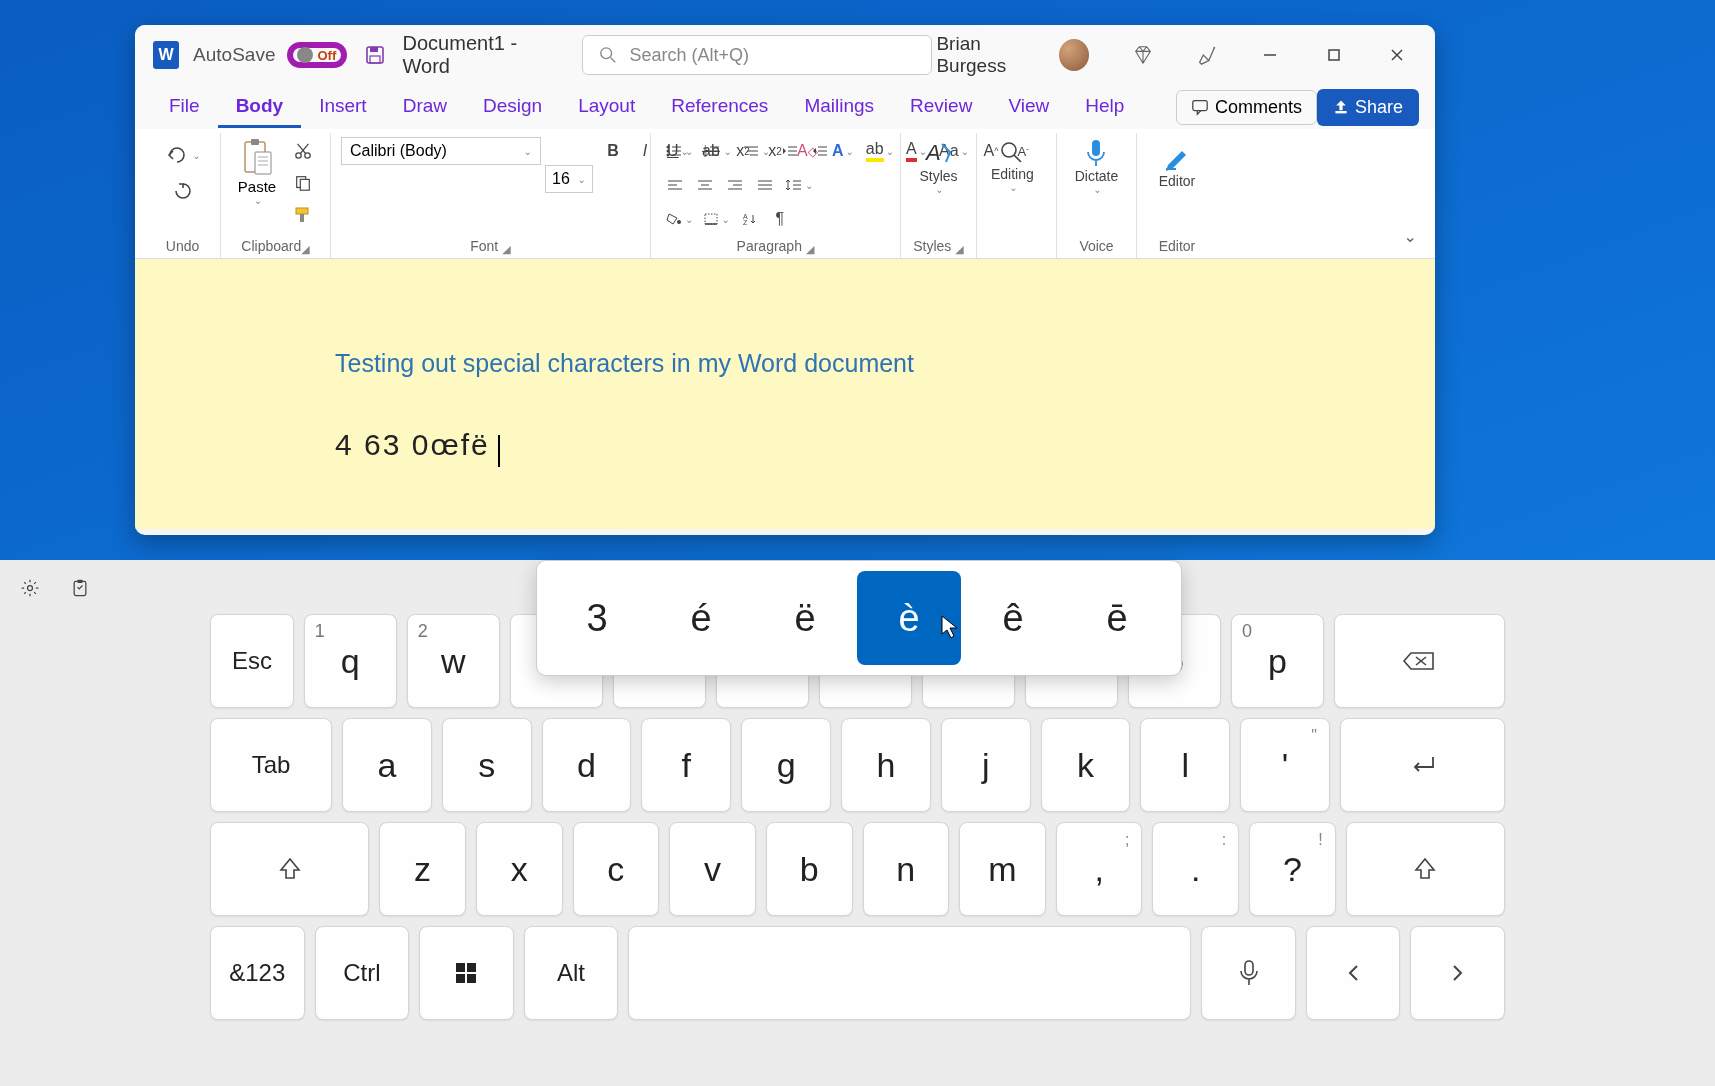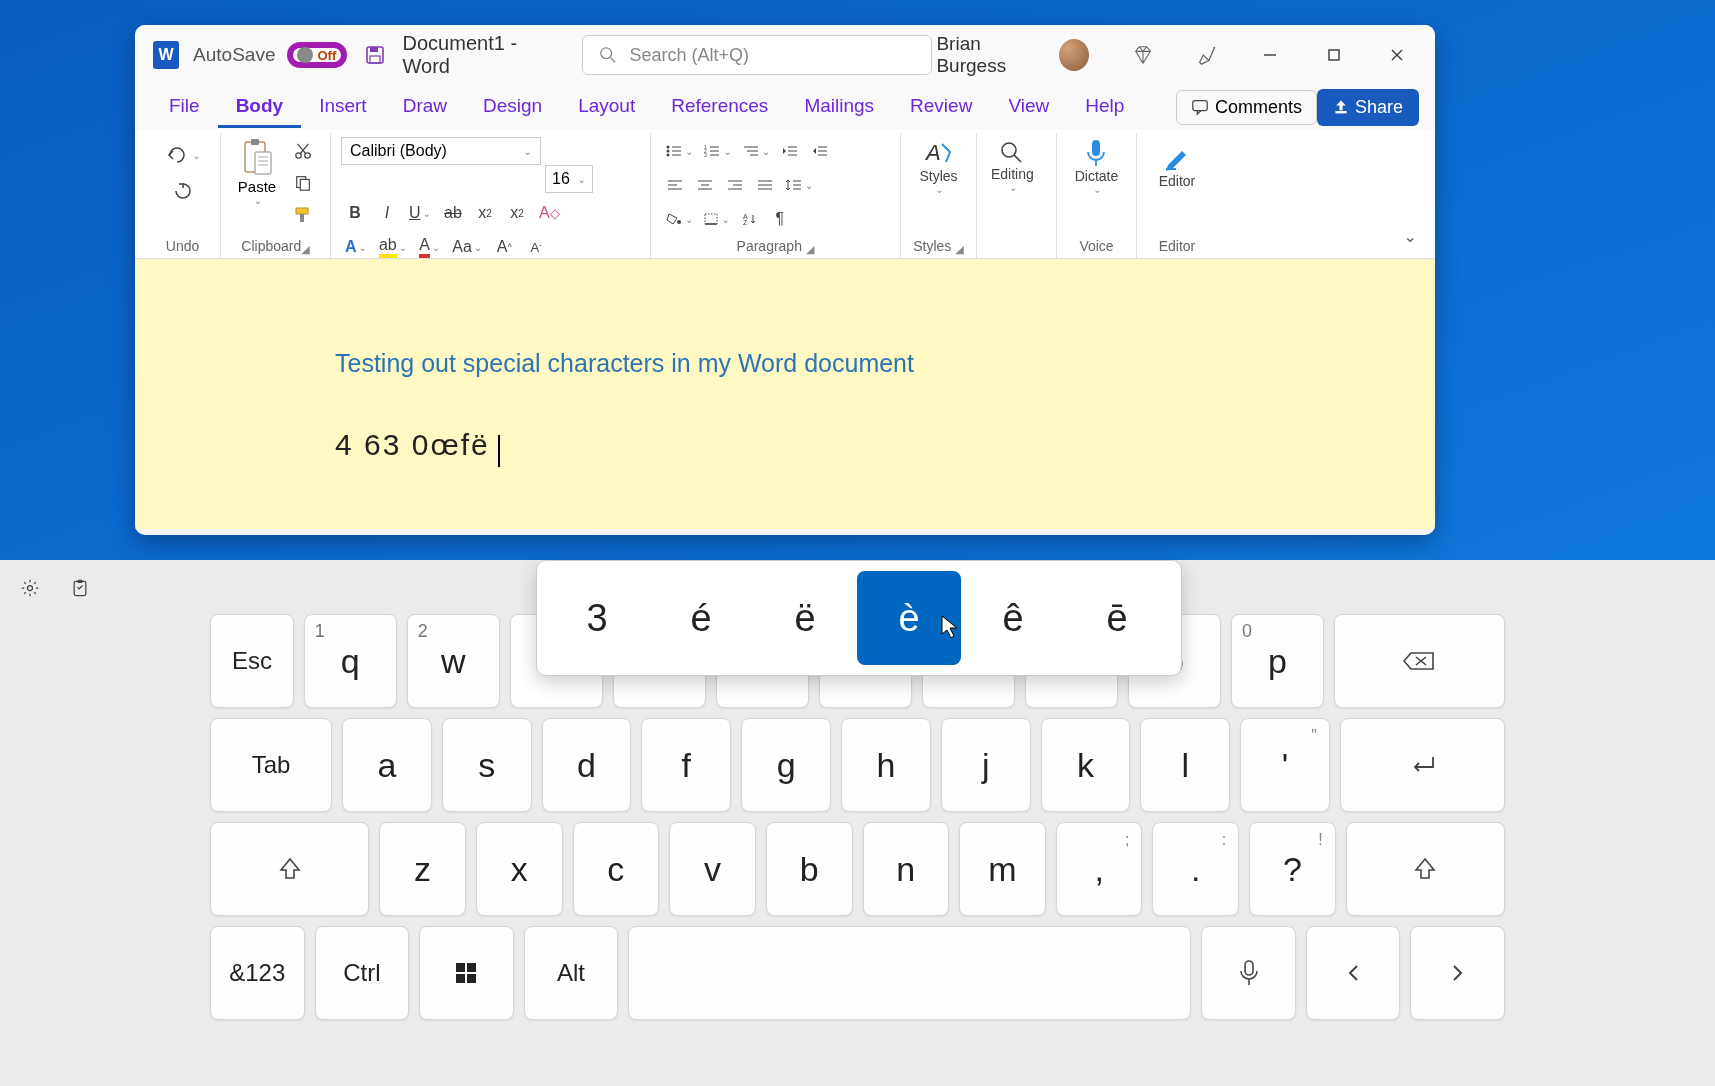--- a/index.html
+++ b/index.html
@@ -227,21 +227,21 @@
             </div>
         </div>
       </div>
       <div style="display:flex;align-items:center;justify-content:center;">
         <div class="rib-label">Clipboard</div>
         <span class="rib-launch">◢</span>
       </div>
     </div>
 
     <div class="rib-group" style="width:320px">
-      <div class="rib-body" style="flex-direction:column;gap:6px">
+      <div class="rib-body" style="flex-direction:row;gap:6px">
         <div style="display:flex;gap:4px">
           <div class="font-select">
               <span>Calibri (Body)</span>
               <span class="rib-chev">⌄</span>
             </div>
           <div class="size-select">
               <span>16</span>
               <span class="rib-chev">⌄</span>
             </div>
         </div>

